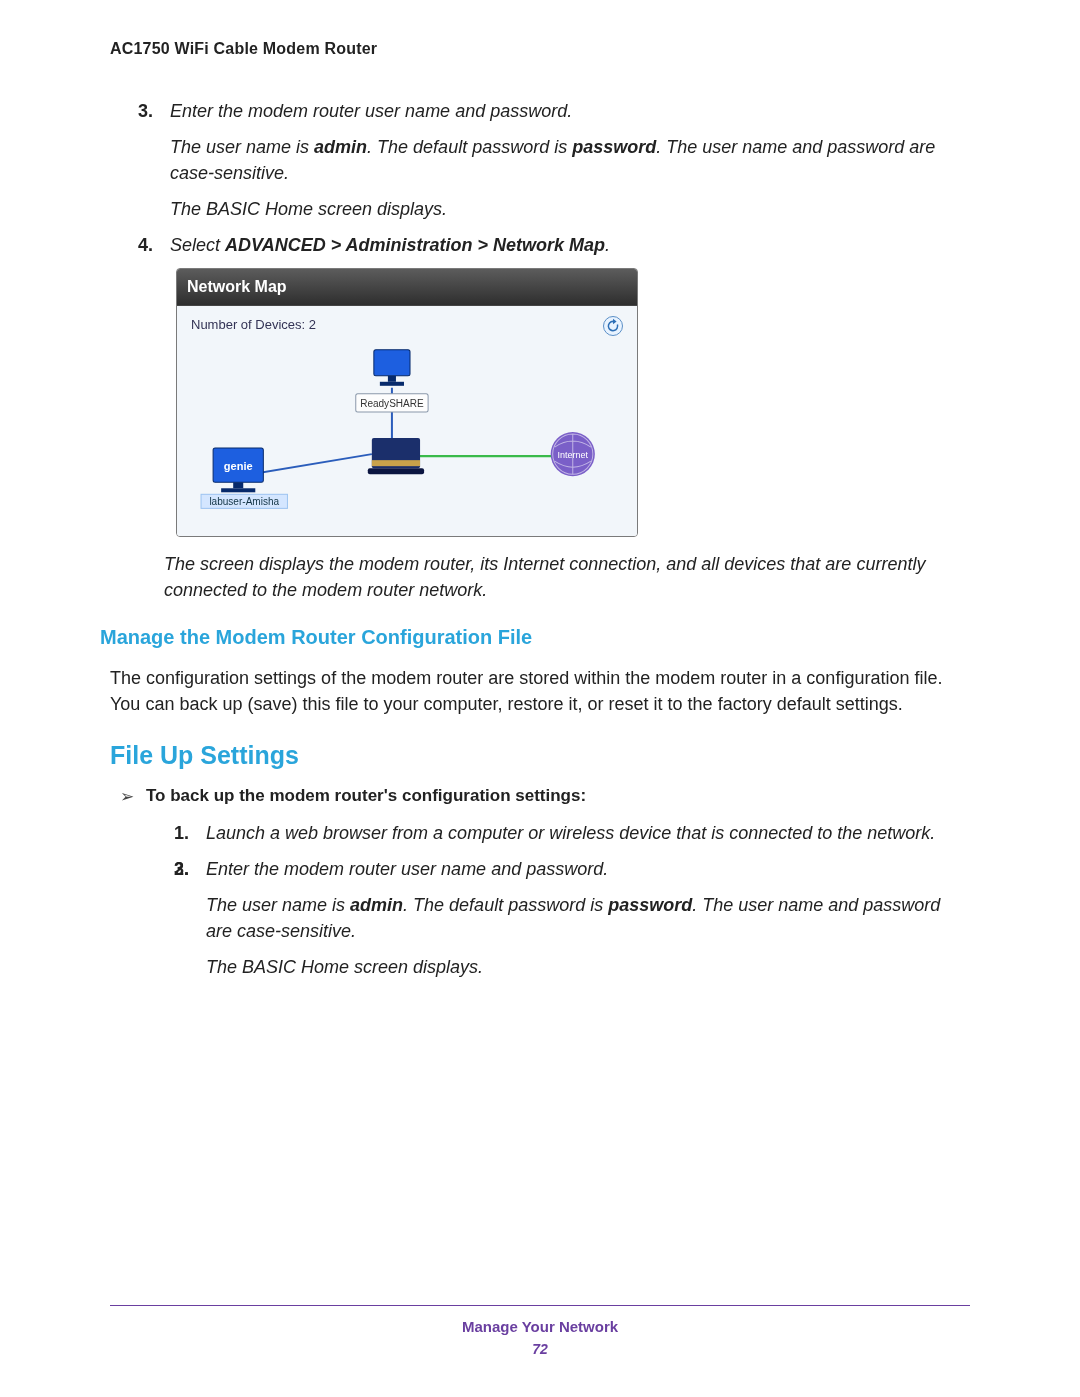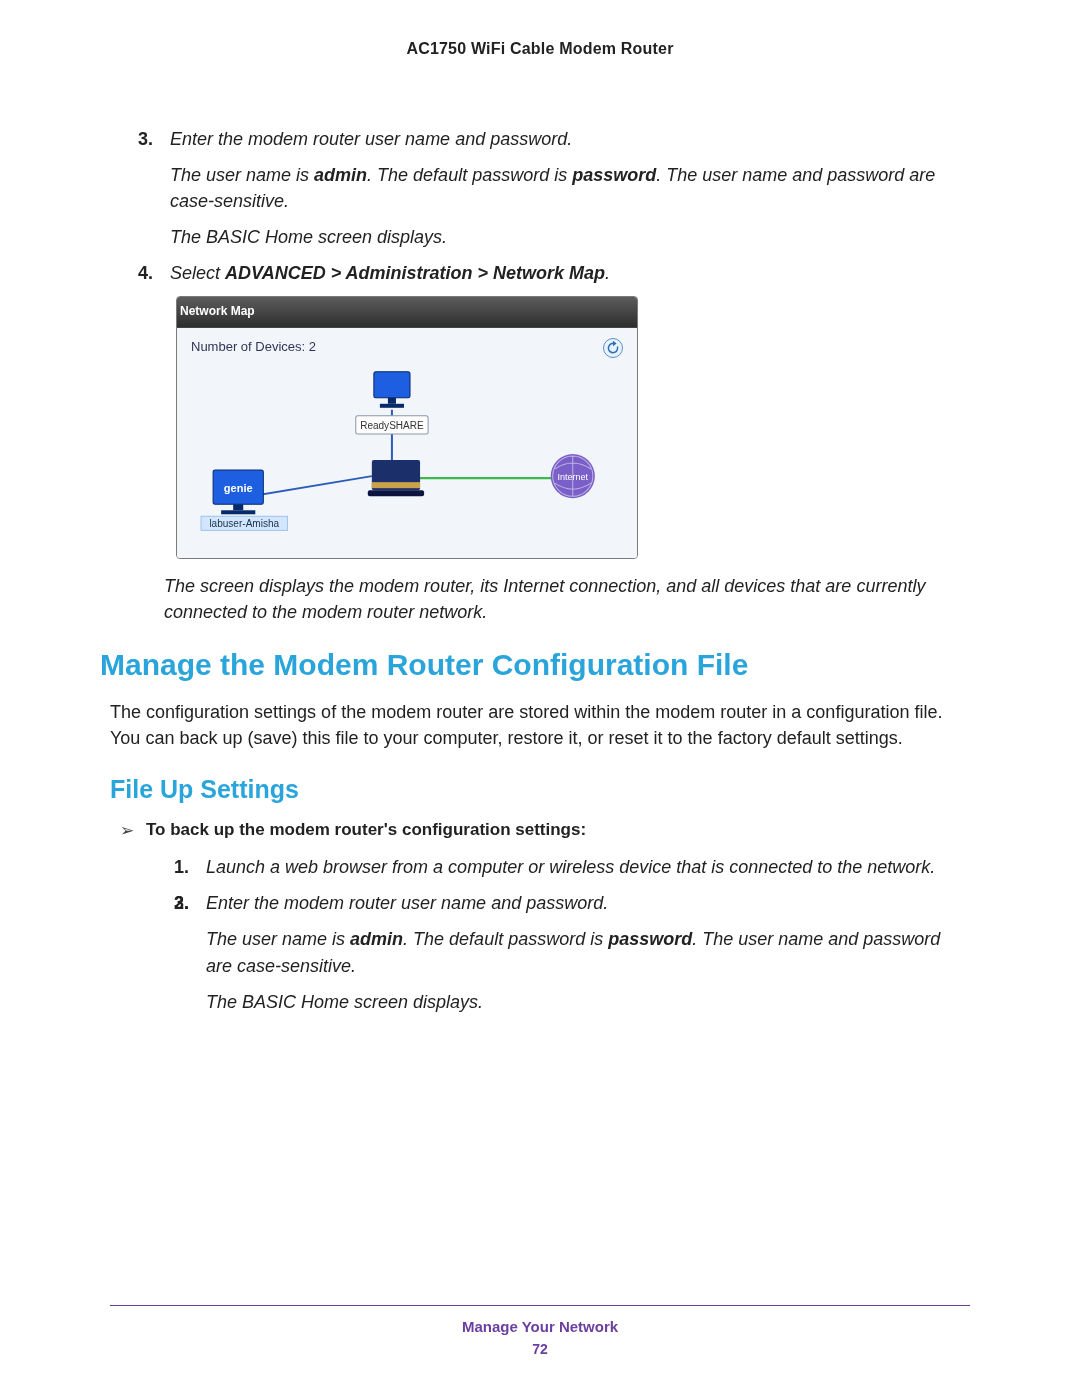--- a/index.html
+++ b/index.html
@@ -11,24 +11,23 @@
   }
   .page {
     width: 1080px;
     min-height: 1397px;
     margin: 0 auto;
     box-sizing: border-box;
     padding: 40px 110px 30px 110px;
     position: relative;
   }
   .doc-title {
-    text-align: center;
     font-weight: 700;
     font-size: 16px;
-    margin-bottom: 68px;
+    margin-bottom: 40px;
     letter-spacing: 0.2px;
   }
   .ol-body {
     list-style: none;
     padding: 0 0 0 60px;
     margin: 0;
   }
   .ol-body > li {
     position: relative;
     margin-bottom: 6px;
@@ -53,23 +52,23 @@
     border: 1px solid #7a7a7a;
     border-radius: 4px;
     overflow: hidden;
     margin: 6px 0 14px 6px;
     font-size: 12px;
     background: #fff;
   }
   .nm-titlebar {
     background: linear-gradient(#5c5c5c, #2e2e2e);
     color: #fff;
-    font-size: 12px;
-    font-weight: 700;
-    padding: 6px 3px;
+    font-size: 16px;
+    font-weight: 700;
+    padding: 6px 10px;
     border-bottom: 1px solid #444;
   }
   .nm-body {
     background: #f2f6fa;
     padding: 10px 14px 20px 14px;
     position: relative;
     height: 200px;
   }
   .nm-row1 {
     display: flex;
@@ -86,21 +85,21 @@
     background:#e8f3ff;
   }
   .refresh-icon svg { position:absolute; inset:0; }
   .nm-diagram {
     position: absolute;
     inset: 30px 14px 14px 14px;
   }
   .nm-diagram svg { width:100%; height:100%; }
   .h1 {
     color: #2aa5db;
-    font-size: 30px;
+    font-size: 20px;
     font-weight: 700;
     margin: 22px 0 16px -10px;
     line-height: 1.2;
   }
   .intro {
     font-size: 18px;
     line-height: 1.45;
     margin: 0 0 24px 0;
   }
   .h2 {
@@ -141,20 +140,21 @@
   .footer-sec {
     color: #6a3fa0;
     font-weight: 700;
     font-size: 15px;
     margin-bottom: 6px;
   }
   .footer-pg {
     color: #6a3fa0;
     font-weight: 700;
     font-size: 14px;
+    font-style: italic;
   }
 </style>
 </head>
 <body>
 
 <div class="page">
 
   <div class="doc-title">AC1750 WiFi Cable Modem Router</div>
 
   <ul class="ol-body">

